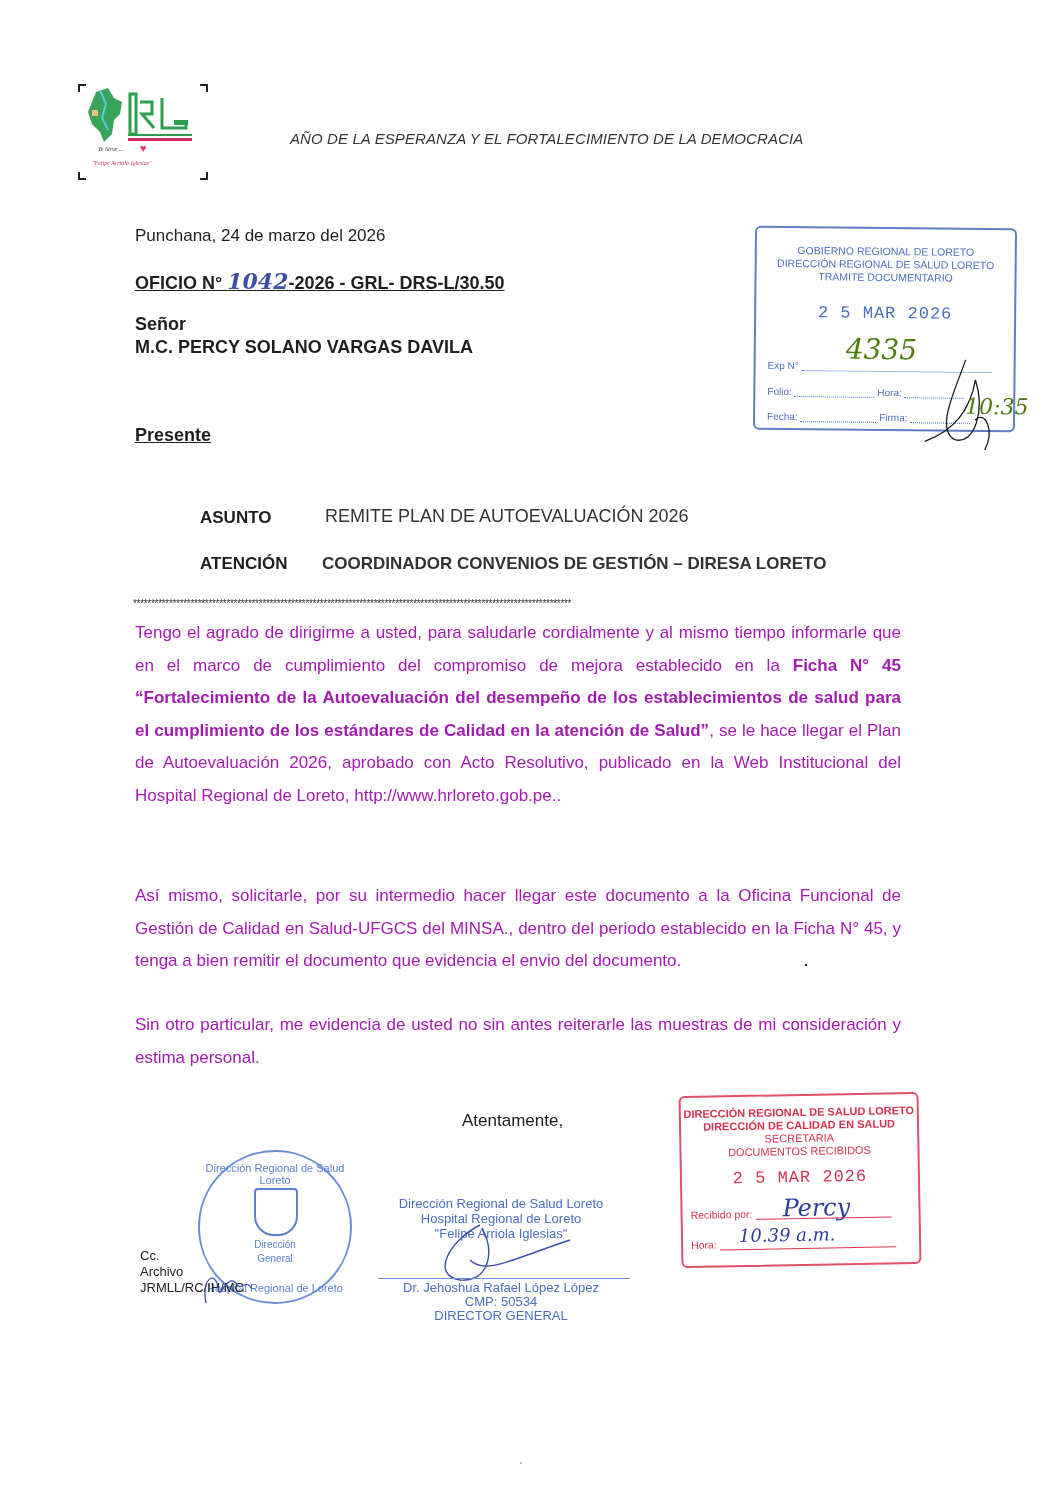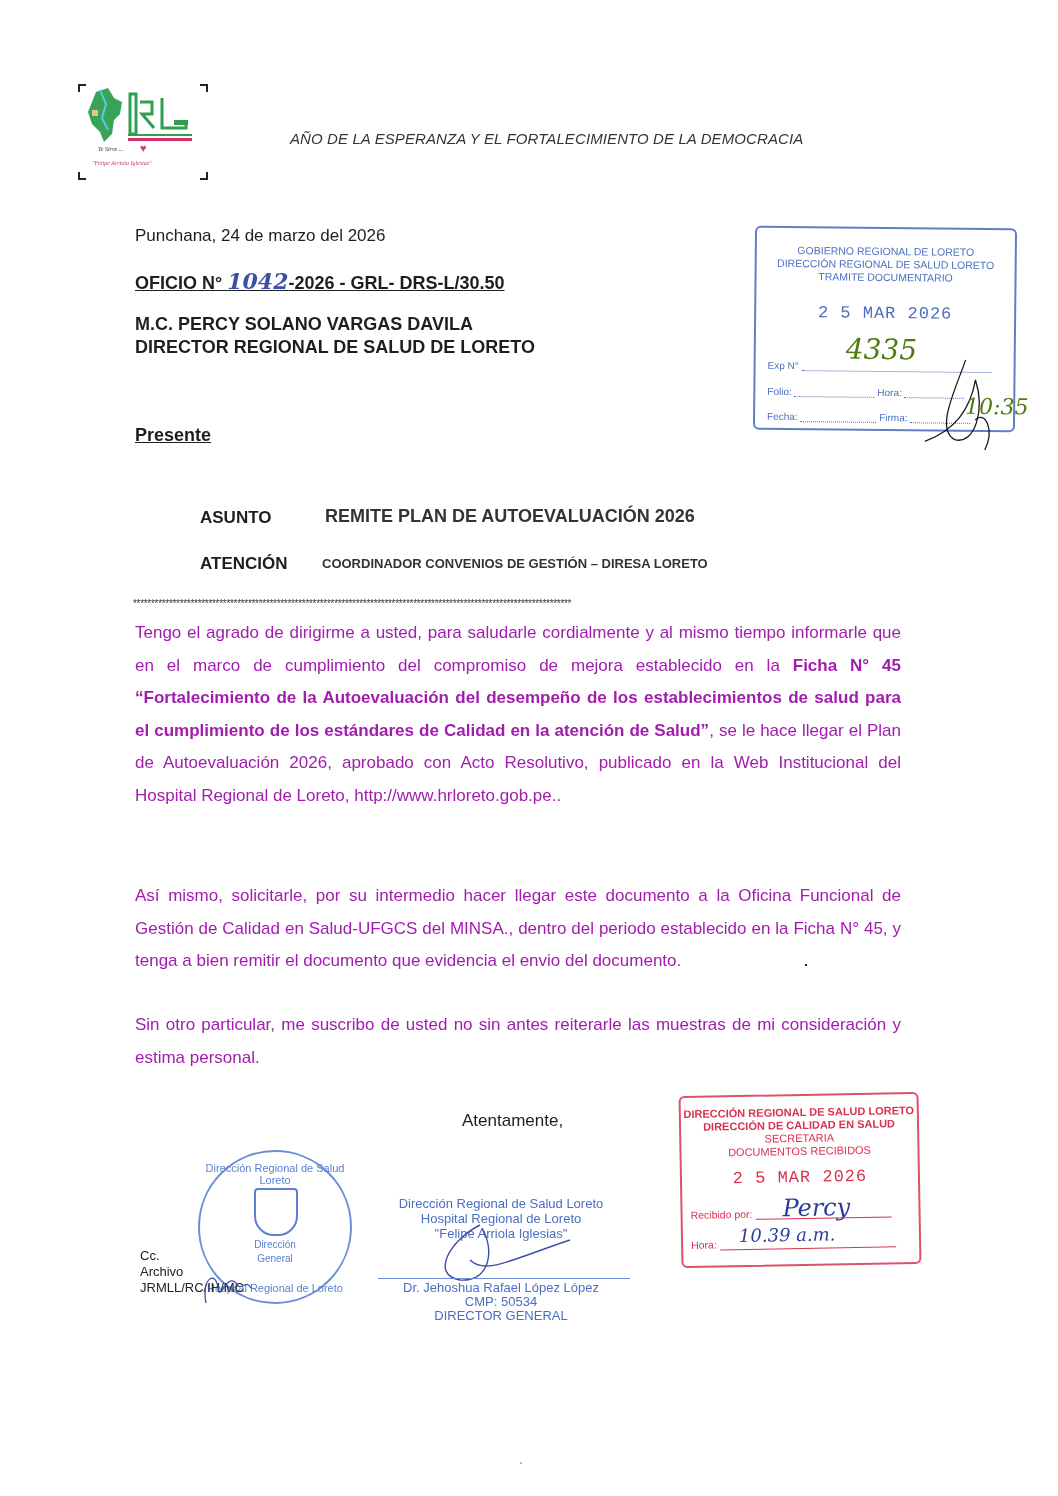--- a/index.html
+++ b/index.html
@@ -16,23 +16,23 @@
   .logo-motto { position: absolute; left: 14px; top: 76px; font-family: "Liberation Serif", serif; font-style: italic; font-size: 6px; color: #d0306a; }
   .header-motto { left: 290px; top: 130px; font-size: 15px; font-style: italic; color: #333; letter-spacing: 0.1px; }
 
   .date { left: 135px; top: 226px; font-size: 17px; }
   .oficio { left: 135px; top: 268px; font-size: 18px; font-weight: bold; text-decoration: underline; }
   .oficio .hand { font-family: "DejaVu Serif", serif; font-style: italic; font-weight: bold; color: #3b4fa6; font-size: 22px; text-decoration: none; }
   .recipient { left: 135px; top: 313px; font-size: 18px; font-weight: bold; line-height: 23px; }
   .presente { left: 135px; top: 425px; font-size: 18px; font-weight: bold; text-decoration: underline; }
 
   .subject-label { left: 200px; top: 508px; font-size: 17px; font-weight: bold; }
-  .subject-value { left: 325px; top: 506px; font-size: 18px; font-weight: bold; color: #333; }
+  .subject-value { left: 325px; top: 506px; font-size: 18px; font-weight: normal; color: #333; }
   .attn-label { left: 200px; top: 554px; font-size: 17px; font-weight: bold; }
-  .attn-value { left: 322px; top: 553px; font-size: 13px; font-weight: bold; color: #333; line-height: 22px; }
+  .attn-value { left: 322px; top: 553px; font-size: 17px; font-weight: bold; color: #333; line-height: 22px; }
   .stars { left: 133px; top: 598px; font-size: 10px; letter-spacing: -0.3px; color: #333; white-space: nowrap; }
 
   .para { left: 135px; width: 766px; font-size: 17px; line-height: 32.5px; text-align: justify; color: #a21caf; }
   .p1 { top: 617px; }
   .p2 { top: 880px; }
   .p3 { top: 1009px; }
   .para b { font-weight: bold; }
 
   .closing { left: 462px; top: 1111px; font-size: 17px; }
 
@@ -92,22 +92,22 @@
 <div class="abs header-motto">AÑO DE LA ESPERANZA Y EL FORTALECIMIENTO DE LA DEMOCRACIA</div>
 
 <div class="abs date">Punchana, 24 de marzo del 2026</div>
 
 <div class="abs oficio">
   <span>OFICIO N°</span>
   <span class="hand">1042</span><span>-2026 - GRL- DRS-L/30.50</span>
 </div>
 
 <div class="abs recipient">
+  <div>Señor</div>
   <div>M.C. PERCY SOLANO VARGAS DAVILA</div>
-  <div>DIRECTOR REGIONAL DE SALUD DE LORETO</div>
 </div>
 
 <div class="abs presente">Presente</div>
 
 <div class="abs stamp-blue">
   <div class="st-head">
     <div>GOBIERNO REGIONAL DE LORETO</div>
     <div>DIRECCIÓN REGIONAL DE SALUD LORETO</div>
     <div>TRAMITE DOCUMENTARIO</div>
   </div>
@@ -141,21 +141,21 @@
 <div class="abs attn-value">
   <div>COORDINADOR CONVENIOS DE GESTIÓN – DIRESA LORETO</div>
 </div>
 <div class="abs stars">**************************************************************************************************************************</div>
 
 <div class="abs para p1"><span>Tengo el agrado de dirigirme a usted, para saludarle cordialmente y al mismo tiempo informarle que en el marco de cumplimiento del compromiso de mejora establecido en la </span><b>Ficha N° 45 “Fortalecimiento de la Autoevaluación del desempeño de los establecimientos de salud para el cumplimiento de los estándares de Calidad en la atención de Salud”</b><span>, se le hace llegar el Plan de Autoevaluación 2026, aprobado con Acto Resolutivo, publicado en la Web Institucional del Hospital Regional de Loreto, http://www.hrloreto.gob.pe..</span></div>
 
 <div class="abs para p2">Así mismo, solicitarle, por su intermedio hacer llegar este documento a la Oficina Funcional de Gestión de Calidad en Salud-UFGCS del MINSA., dentro del periodo establecido en la Ficha N° 45, y tenga a bien remitir el documento que evidencia el envio del documento.</div>
 <div class="abs dot"></div>
 
-<div class="abs para p3">Sin otro particular, me suscribo de usted no sin antes reiterarle las muestras de mi consideración y estima personal.</div>
+<div class="abs para p3">Sin otro particular, me evidencia de usted no sin antes reiterarle las muestras de mi consideración y estima personal.</div>
 
 <div class="abs closing">Atentamente,</div>
 
 <div class="abs stamp-red">
   <div class="st-head">
     <div>DIRECCIÓN REGIONAL DE SALUD LORETO</div>
     <div>DIRECCIÓN DE CALIDAD EN SALUD</div>
     <div style="font-weight:normal;">SECRETARIA</div>
     <div style="font-weight:normal;">DOCUMENTOS RECIBIDOS</div>
   </div>

